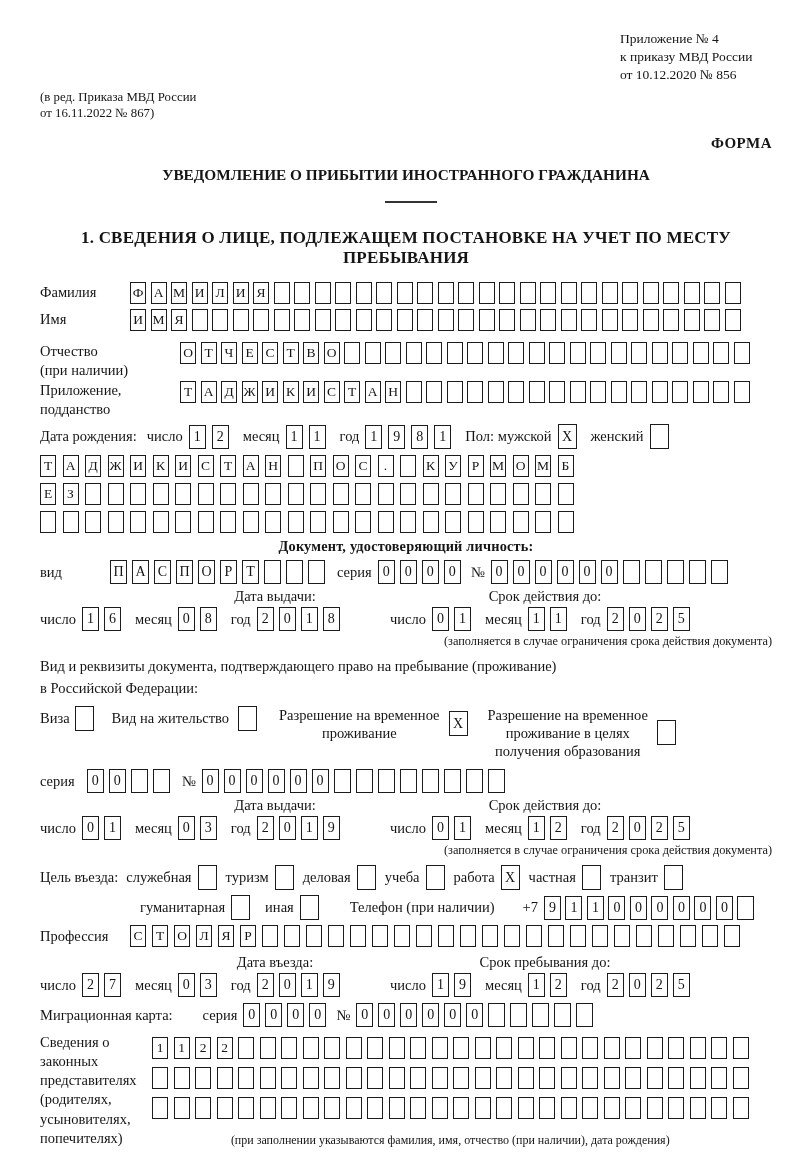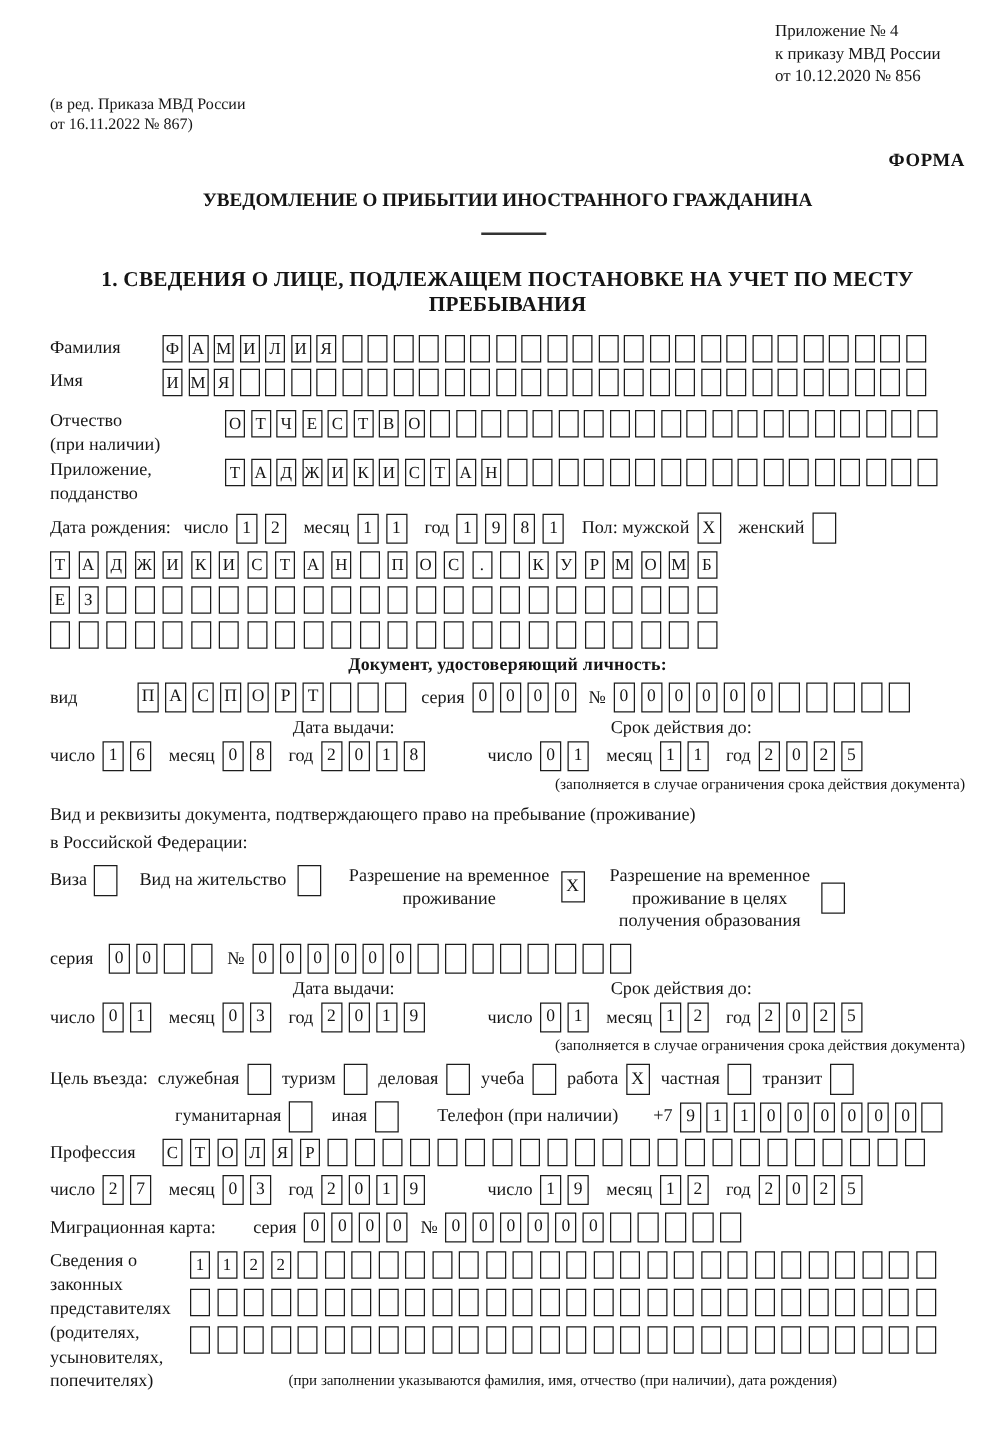--- a/index.html
+++ b/index.html
@@ -1,20 +1,20 @@
 <!DOCTYPE html>
 <html lang="ru"><head>
 <meta charset="utf-8">
 <style>
   html,body { margin:0; padding:0; background:#fff; }
   .page {
     width:800px; height:1163px; box-sizing:border-box;
     background:#fff; color:#151515;
     font-family:"Liberation Serif","DejaVu Serif",serif;
-    padding:16px 28px 0 40px; overflow:hidden; position:relative;
+    padding:30px 28px 0 40px; overflow:hidden; position:relative;
   }
   .pre { white-space:pre-line; }
   
   .appendix-main { margin-left:580px; font-size:13.5px; line-height:1.35; }
   .appendix-ed   { font-size:12.8px; line-height:1.3; margin-top:4px; }
   .forma { text-align:right; font-weight:bold; font-size:15px; margin-top:13px; letter-spacing:.5px; }
   .title { text-align:center; font-weight:bold; font-size:15.3px; line-height:1.5; margin-top:12px; }
   .uline { display:inline-block; width:52px; border-bottom:2px solid #333; height:13px; margin-left:10px; }
   .sechead { text-align:center; font-weight:bold; font-size:17px; margin-top:18px; letter-spacing:.2px; }
   
@@ -42,21 +42,21 @@
   .dates-note { text-align:right; font-size:12.3px; margin-top:3px; }
   
   .opts { display:flex; align-items:flex-start; margin-top:6px; font-size:14.5px; }
   .opt { display:flex; align-items:center; }
   .opt-label { white-space:pre-line; text-align:center; line-height:1.25; }
   .opt .boxes { margin-left:9px; margin-top:0; }
   
   .pitem { display:flex; align-items:center; margin-right:9px; }
   .pitem .boxes { margin-left:6px; }
   
-  .rep { display:flex; align-items:flex-start; margin-top:6px; font-size:14.5px; }
+  .rep { display:flex; align-items:flex-end; margin-top:6px; font-size:14.5px; }
   .rep-label { width:112px; flex:none; line-height:1.32; white-space:pre-line; }
   .rep-rows { display:flex; flex-direction:column; gap:8px; padding-top:1px; }
   .rep-note { font-size:12px; text-align:center; margin-top:6px; }
 </style>
 </head>
 <body>
 
 <div class="page">
 
   <div class="appendix-main pre">Приложение № 4
@@ -627,20 +627,24 @@
         <span class="cbox"></span>
         <span class="cbox"></span>
         <span class="cbox"></span>
         <span class="cbox"></span>
         <span class="cbox"></span>
         <span class="cbox"></span>
       </span>
   </div>
 
   <div class="dates" style="margin-top:7px">
+    <div class="dates-heads">
+      <span class="dh-left">Дата въезда:</span>
+      <span class="dh-right">Срок пребывания до:</span>
+    </div>
     <div class="dates-fields big">
       <span class="df-left">
         <span class="dlab">число</span>
         <span class="boxes" style="--g:5px">
             <span class="cbox filled">2</span>
             <span class="cbox filled">7</span>
           </span>
         <span class="dlab dgap">месяц</span>
         <span class="boxes" style="--g:5px">
             <span class="cbox filled">0</span>

